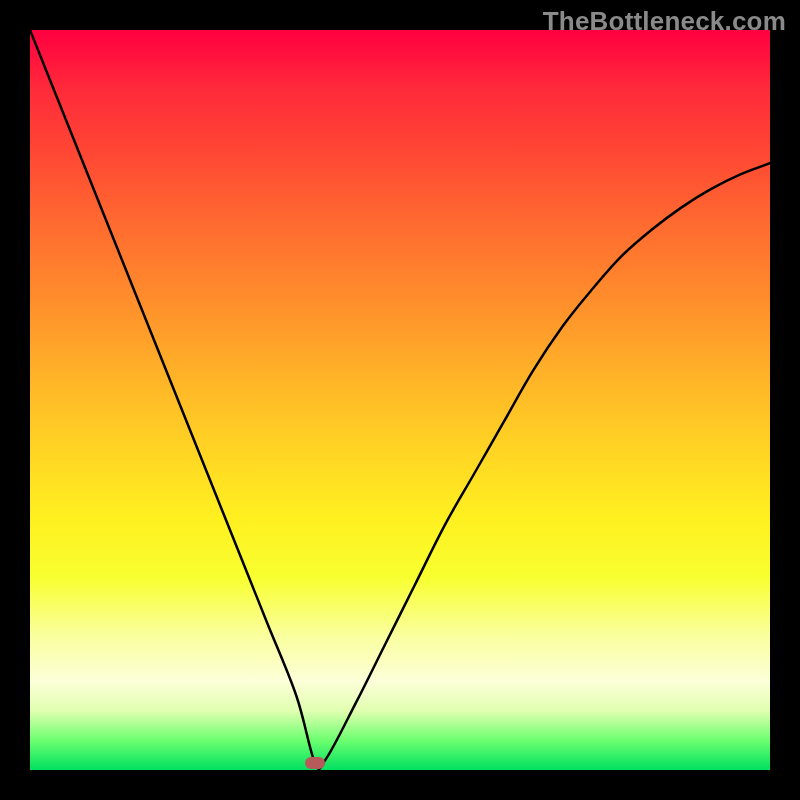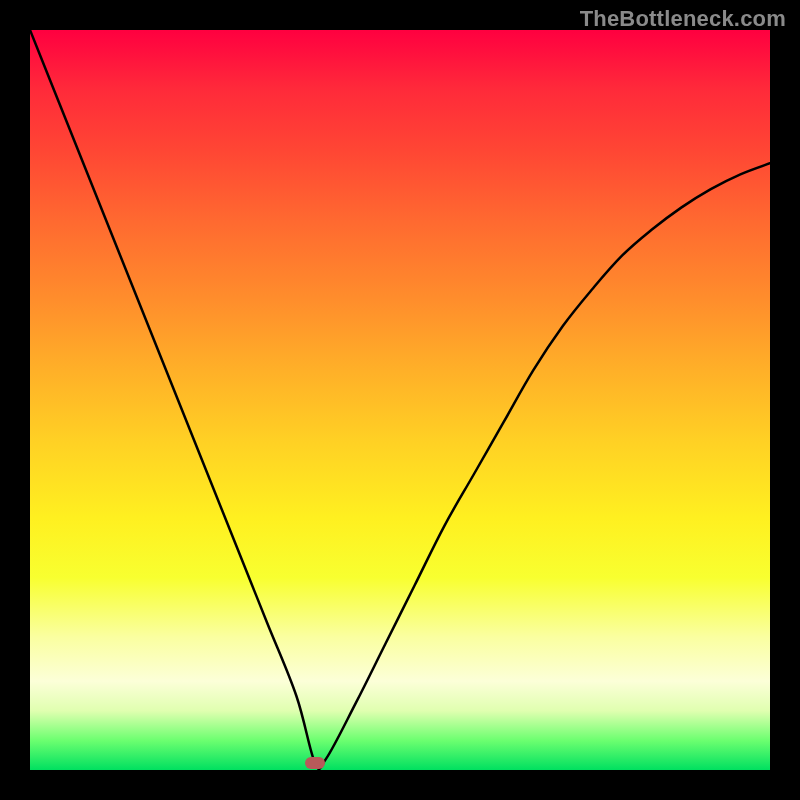--- a/index.html
+++ b/index.html
@@ -48,21 +48,21 @@
     height: 12px;
     background: #b75a5a;
     border-radius: 6px;
     transform: translate(-50%, -50%);
   }
   .attribution {
     position: absolute;
     top: 6px;
     right: 14px;
     font-family: Arial, Helvetica, sans-serif;
-    font-size: 22px;
+    font-size: 26px;
     font-weight: 600;
     color: #8a8a8a;
     letter-spacing: 0.2px;
   }
 </style>
 </head>
 <body>
 
 <div class="frame">
   <div class="plot-area"></div>

